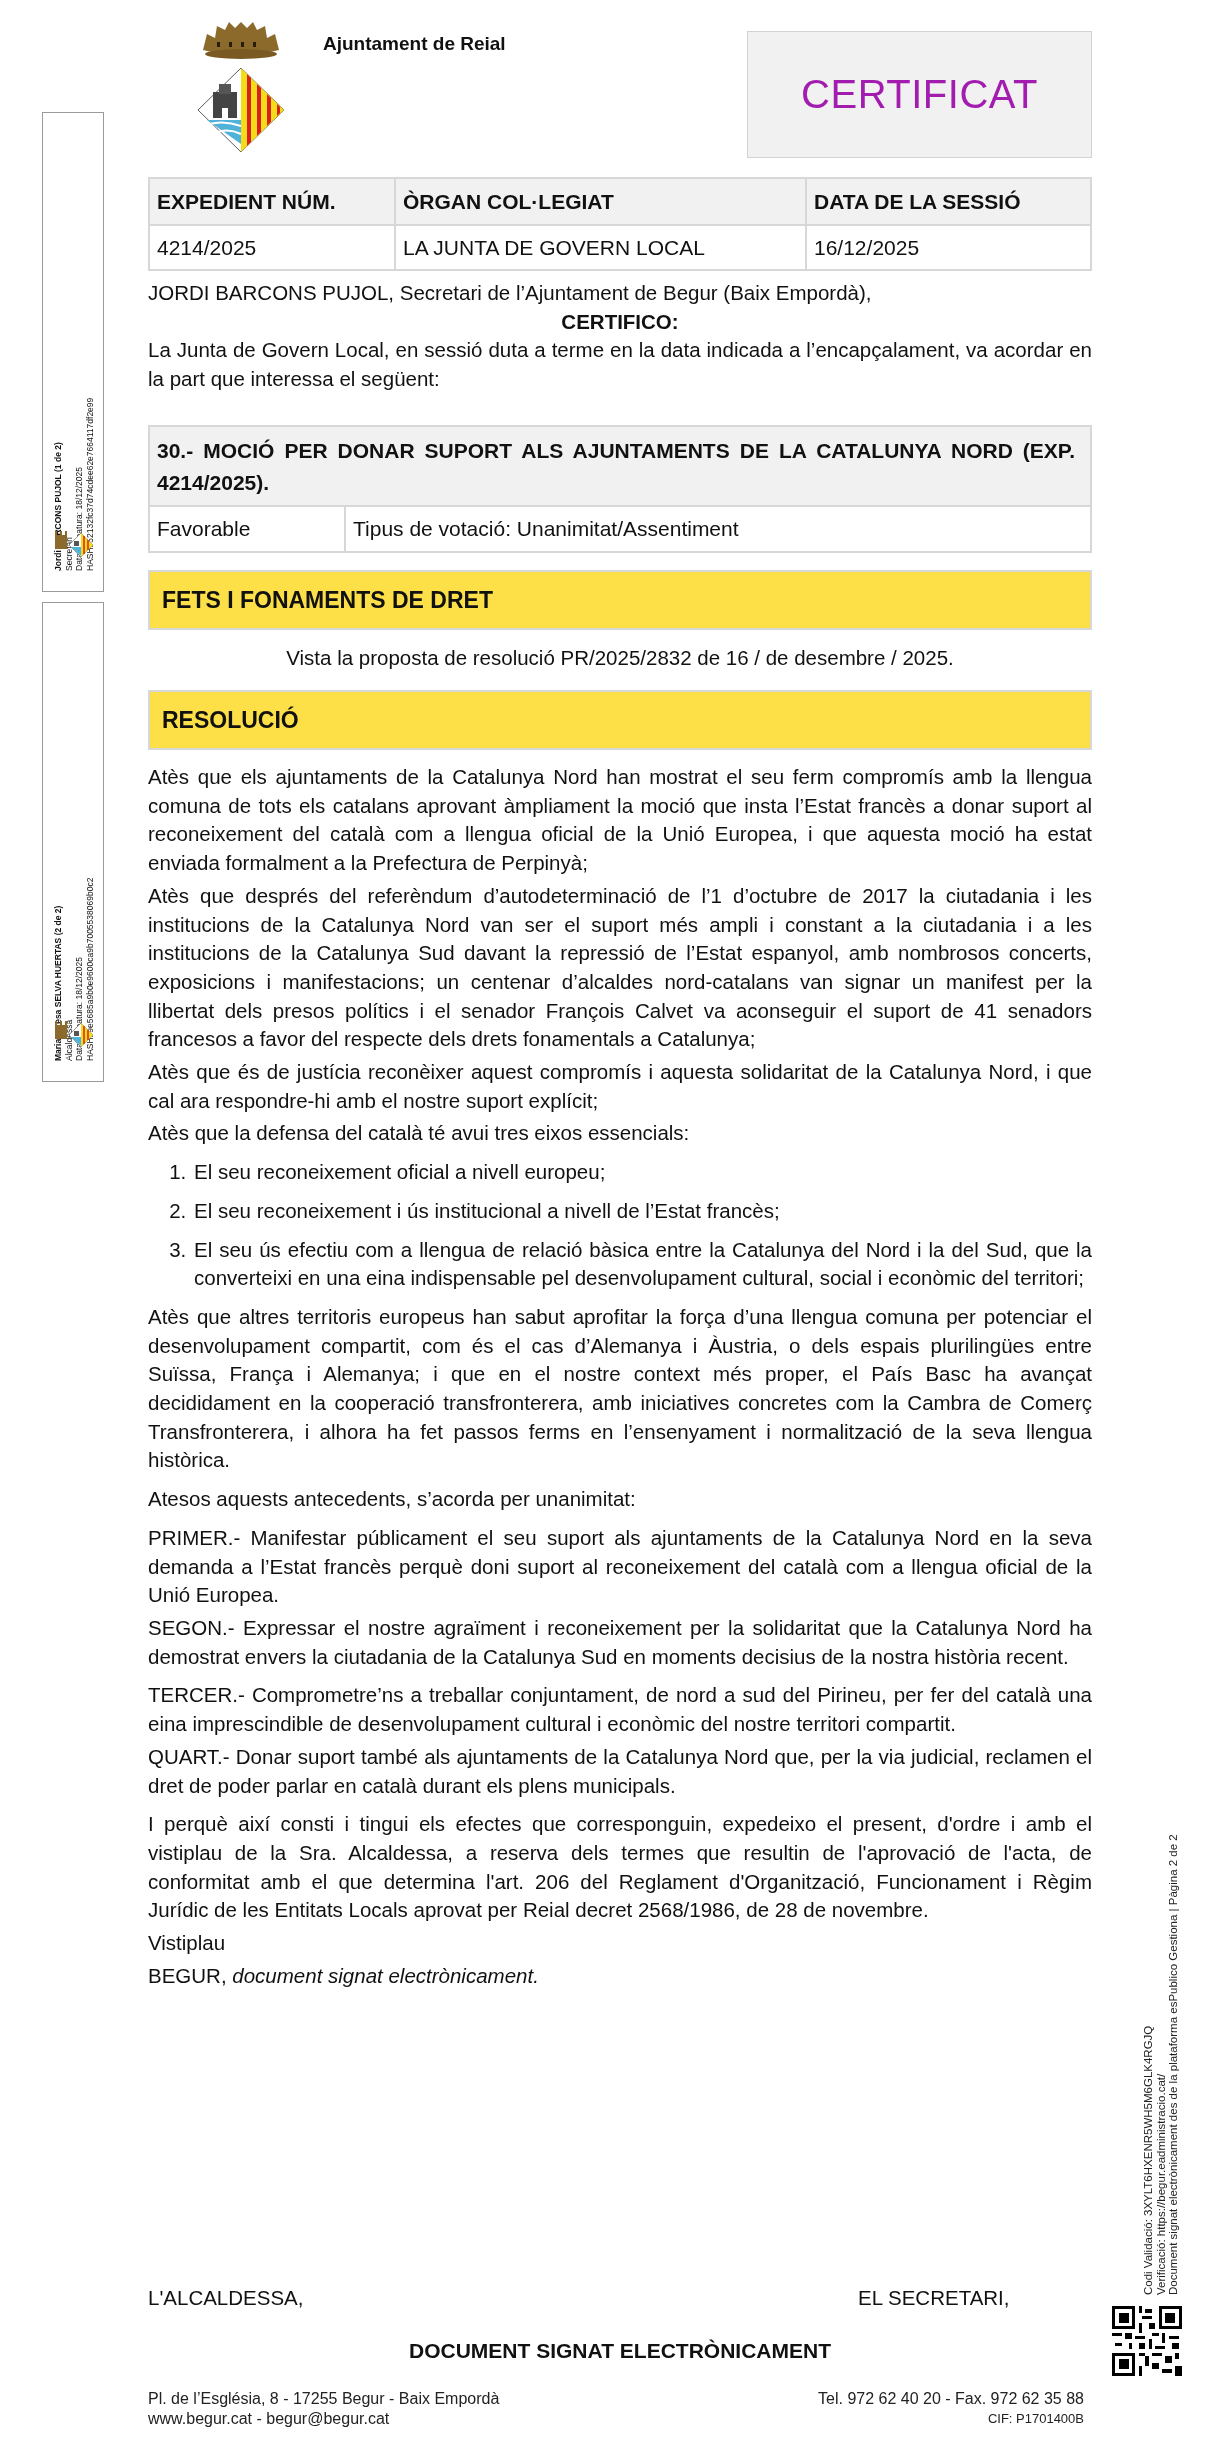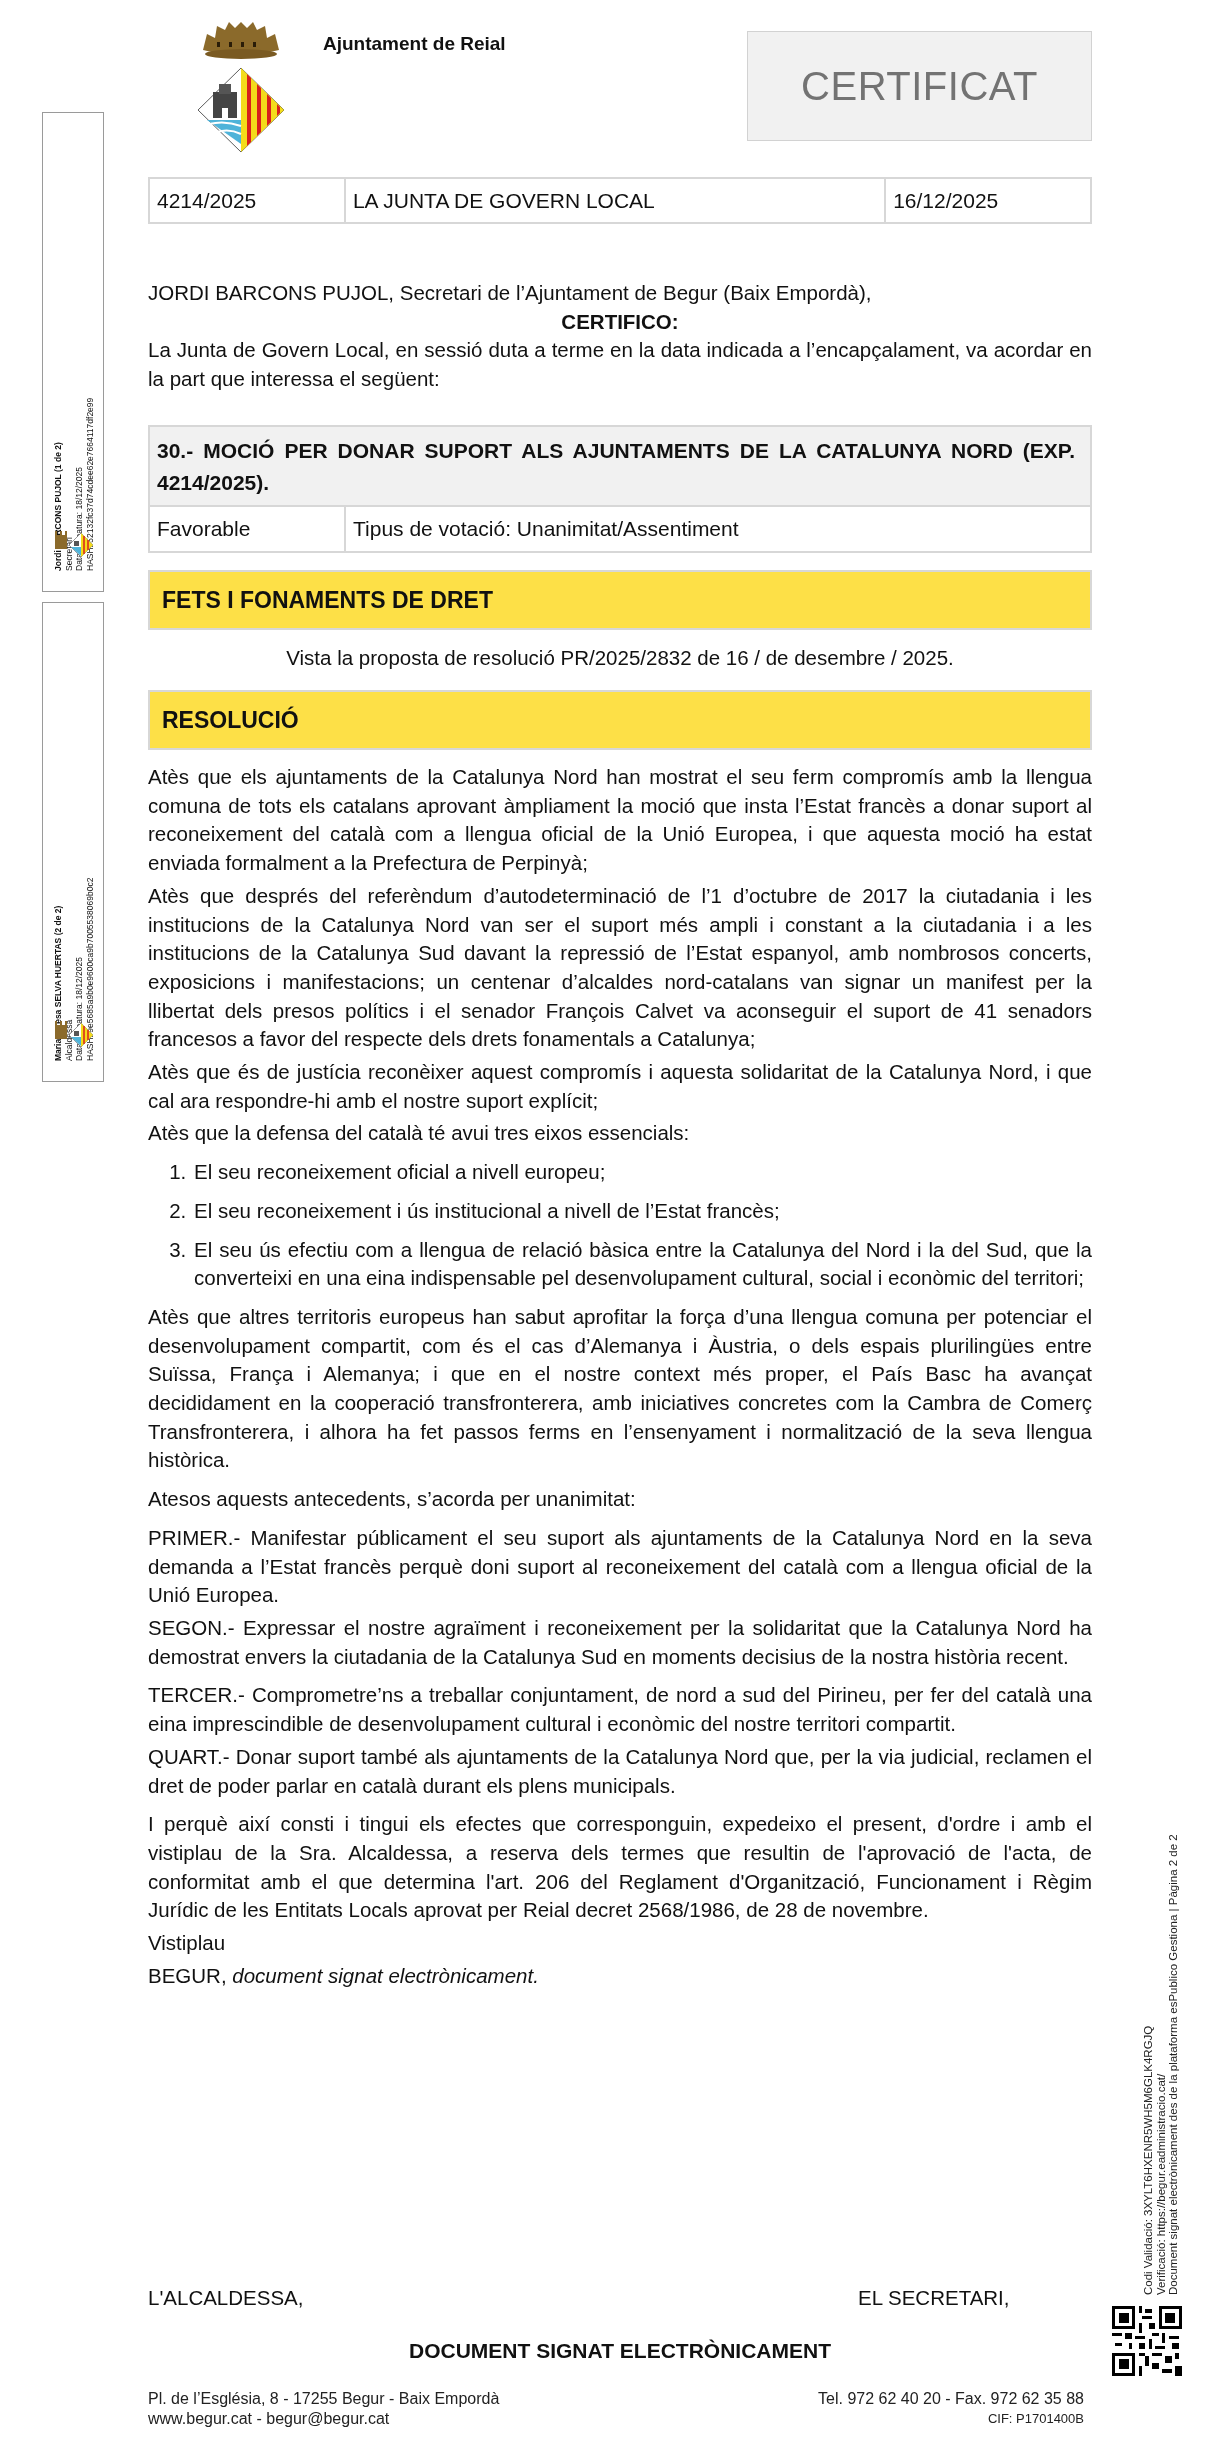--- a/index.html
+++ b/index.html
@@ -18,24 +18,24 @@
     display: flex; align-items: center;
     padding-left: 12px;
   }
   .sig-text { font-size: 8.5px; line-height: 10.5px; color: #111; white-space: nowrap; }
   .sig-text .name { font-weight: bold; }
 
   
   .logo { position: absolute; left: 195px; top: 20px; width: 92px; height: 134px; }
   .org-name { position: absolute; left: 323px; top: 33px; font-size: 19px; font-weight: bold; }
   .cert-box {
-    position: absolute; left: 747px; top: 31px; width: 345px; height: 110px;
+    position: absolute; left: 747px; top: 31px; width: 345px; height: 127px;
     background: #f1f1f1; border: 1px solid #d2d2d2;
     display: flex; align-items: center; justify-content: center;
-    font-size: 40px; color: #737373; letter-spacing: 0.5px;
+    font-size: 40px; color: #a21caf; letter-spacing: 0.5px;
   }
 
   
   table.info {
     position: absolute; left: 148px; top: 177px; width: 944px;
     border-collapse: collapse; font-size: 21px;
   }
   table.info td, table.info th { border: 2px solid #d7d7d7; padding: 0 7px; text-align: left; }
   table.info th { background: #f1f1f1; height: 47px; font-weight: bold; }
   table.info td { height: 45px; }
@@ -149,20 +149,25 @@
   <polygon points="12,100 46,100 46,124" fill="#4fb3d9"></polygon>
   <path d="M14 104 Q30 100 46 106" stroke="#fff" stroke-width="2" fill="none"></path>
   <path d="M22 112 Q34 108 46 114" stroke="#fff" stroke-width="2" fill="none"></path>
 </svg>
 <div class="org-name">Ajuntament de Reial</div>
 
 <div class="cert-box">CERTIFICAT</div>
 
 <table class="info">
   <tbody>
+      <tr>
+    <th style="width:246px;">EXPEDIENT NÚM.</th>
+    <th style="width:411px;">ÒRGAN COL·LEGIAT</th>
+    <th>DATA DE LA SESSIÓ</th>
+  </tr>
   <tr>
     <td>4214/2025</td>
     <td>LA JUNTA DE GOVERN LOCAL</td>
     <td>16/12/2025</td>
   </tr>
 </tbody>
   </table>
 
 <div class="content just" style="top:279px;">
   <div>JORDI BARCONS PUJOL, Secretari de l’Ajuntament de Begur (Baix Empordà),</div>

